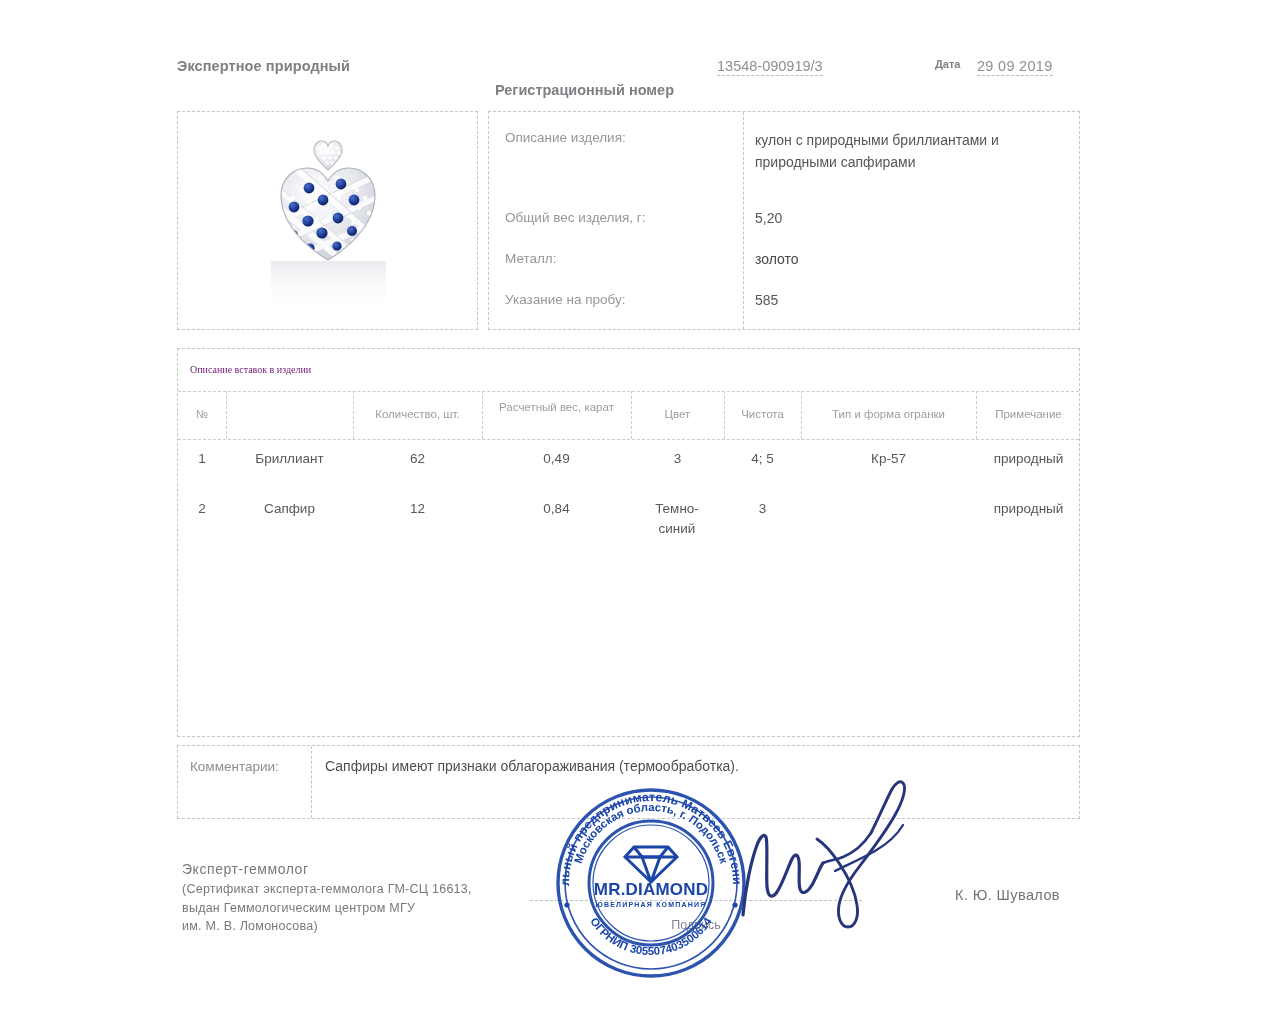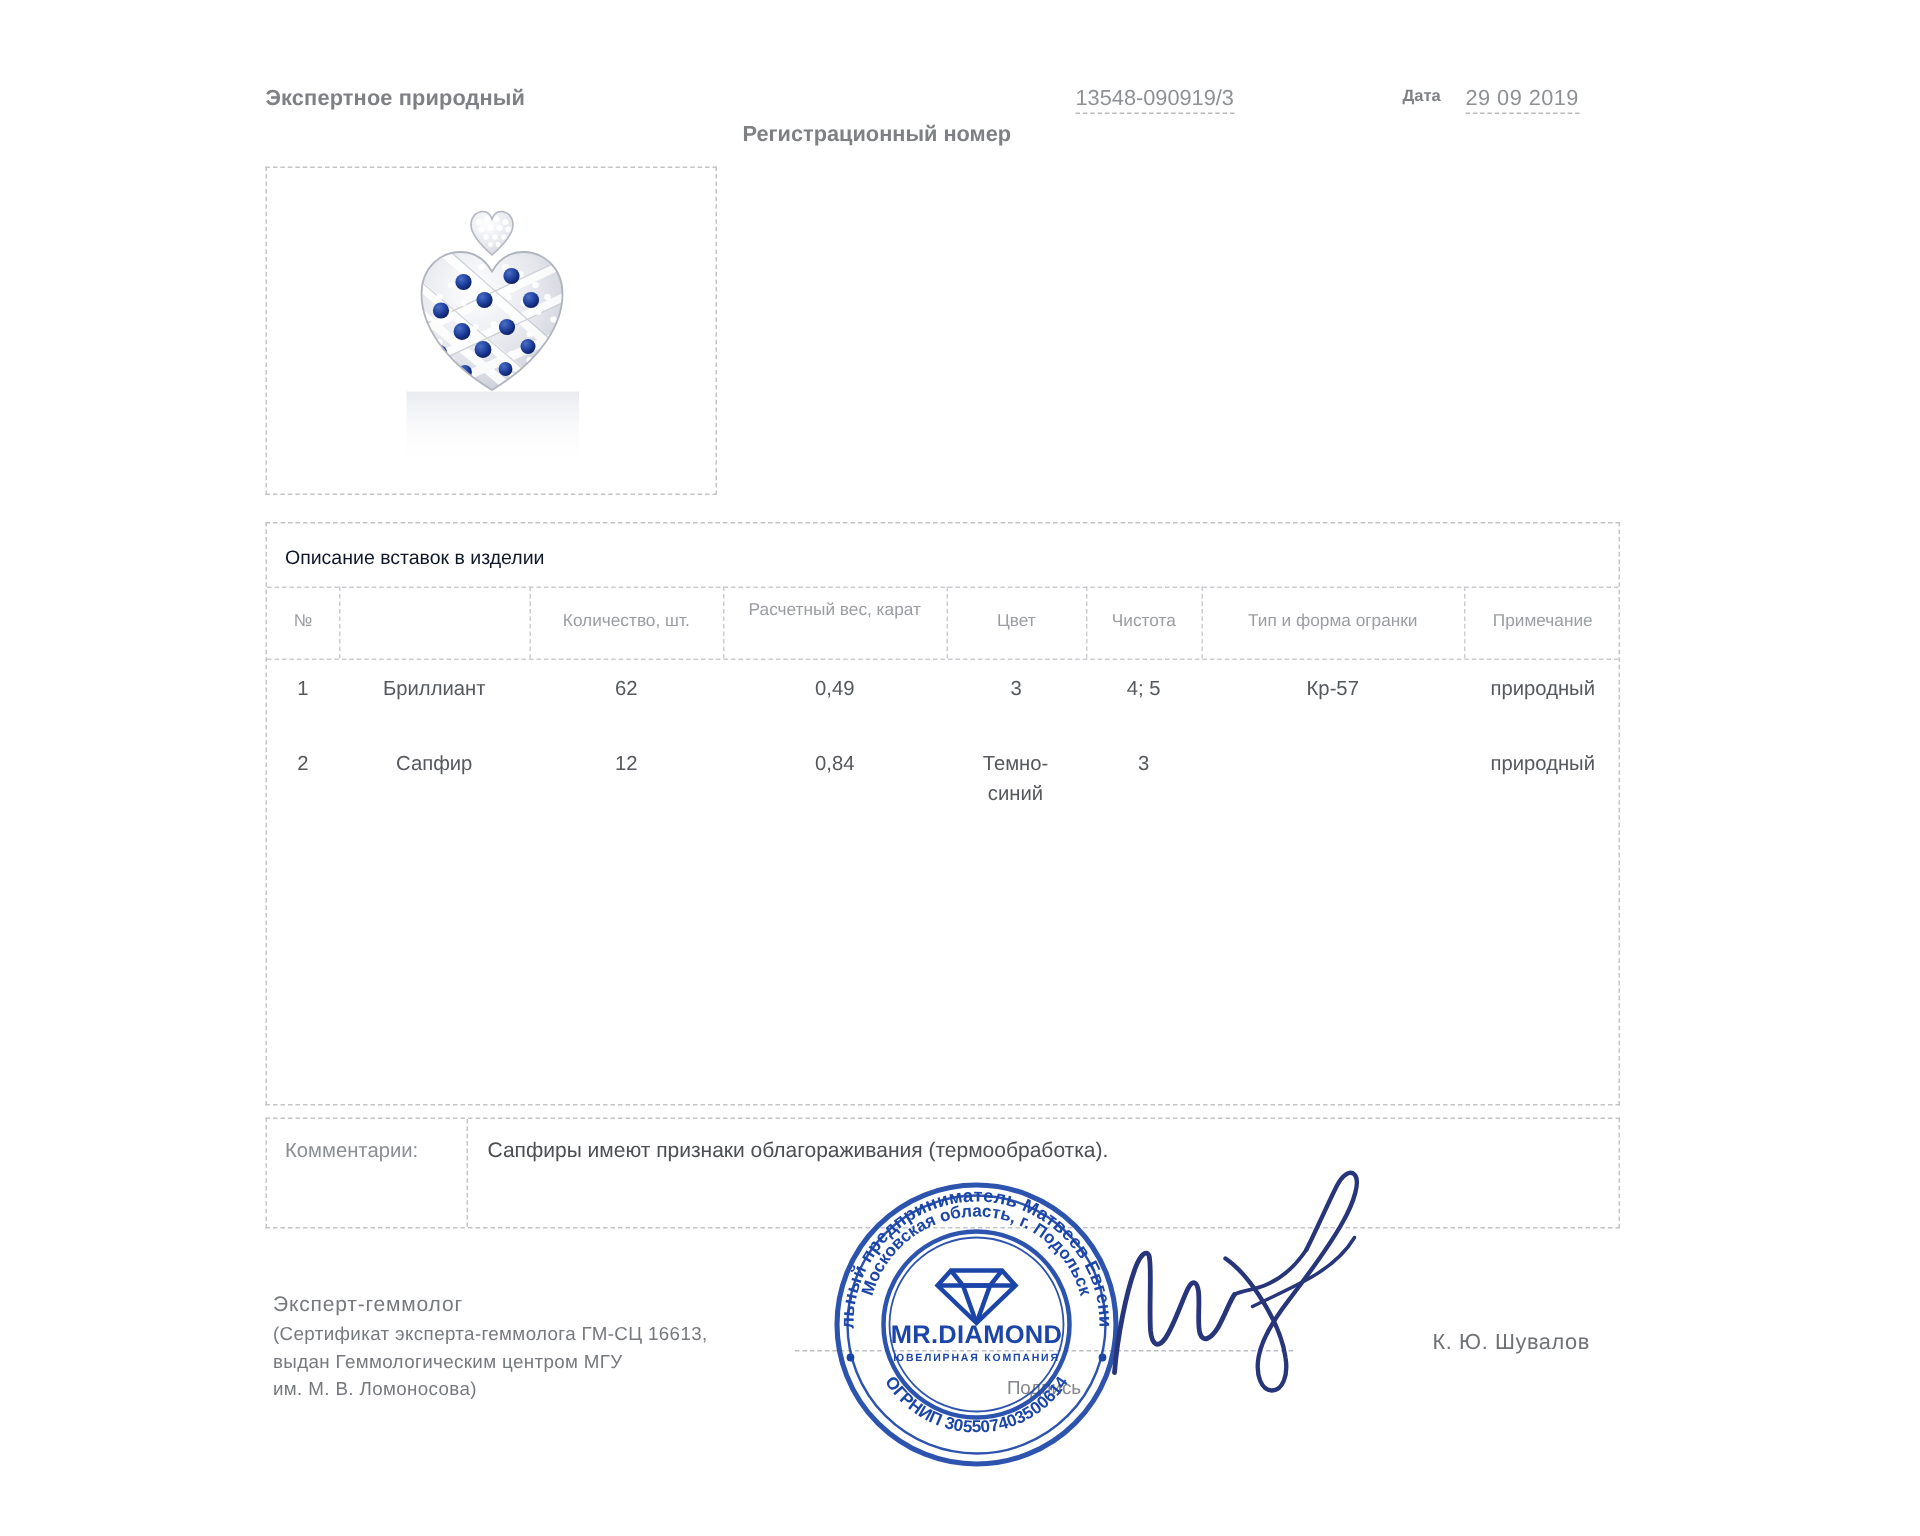--- a/index.html
+++ b/index.html
@@ -108,22 +108,23 @@
   .tbl-box {
     position: absolute;
     left: 177px; top: 348px;
     width: 903px; height: 389px;
     border: 1px dashed #c3c6c9;
     background: #fff;
   }
   .tbl-caption {
     position: absolute;
     left: 12px; top: 15px;
-    font-size: 13px; color: #0f172a;
-    white-space: nowrap;
+    font-size: 10px; color: #701a75;
+    white-space: nowrap;
+    font-family: Liberation Serif, serif;
   }
   .tbl-hdr-sep-top {
     position: absolute; left: 0; right: 0; top: 42px;
     border-top: 1px dashed #c9ccd0;
   }
   .tbl-hdr-sep-bot {
     position: absolute; left: 0; right: 0; top: 90px;
     border-top: 1px dashed #c9ccd0;
   }
   .colsep {
@@ -344,20 +345,35 @@
         <path d="M75,132 C42,112 28,88 28,68 C28,50 41,40 54,40 C64,40 71,46 75,53 C79,46 86,40 96,40 C109,40 122,50 122,68 C122,88 108,112 75,132 Z" fill="none" stroke="#b0b4be" stroke-width="1.2"></path>
 
         <g opacity="0.45" transform="translate(0,272) scale(1,-0.52)">
           <path d="M75,132 C42,112 28,88 28,68 C28,50 41,40 54,40 C64,40 71,46 75,53 C79,46 86,40 96,40 C109,40 122,50 122,68 C122,88 108,112 75,132 Z" fill="url(#pave)"></path>
         </g>
         <rect x="18" y="133" width="115" height="52" fill="url(#refl)"></rect>
       </svg>
     </div>
   </div>
 
+  <div class="desc-box">
+    <div class="desc-divider"></div>
+
+    <div class="desc-label r1">Описание изделия:</div>
+    <div class="desc-value multiline r1">кулон с природными бриллиантами и природными сапфирами</div>
+
+    <div class="desc-label r2">Общий вес изделия, г:</div>
+    <div class="desc-value r2">5,20</div>
+
+    <div class="desc-label r3">Металл:</div>
+    <div class="desc-value bold r3">золото</div>
+
+    <div class="desc-label r4">Указание на пробу:</div>
+    <div class="desc-value r4">585</div>
+  </div>
 
   <div class="tbl-box">
     <div class="tbl-caption">Описание вставок в изделии</div>
     <div class="tbl-hdr-sep-top"></div>
     <div class="tbl-hdr-sep-bot"></div>
 
     <div class="colsep" style="left:48px"></div>
     <div class="colsep" style="left:175px"></div>
     <div class="colsep" style="left:304px"></div>
     <div class="colsep" style="left:453px"></div>

